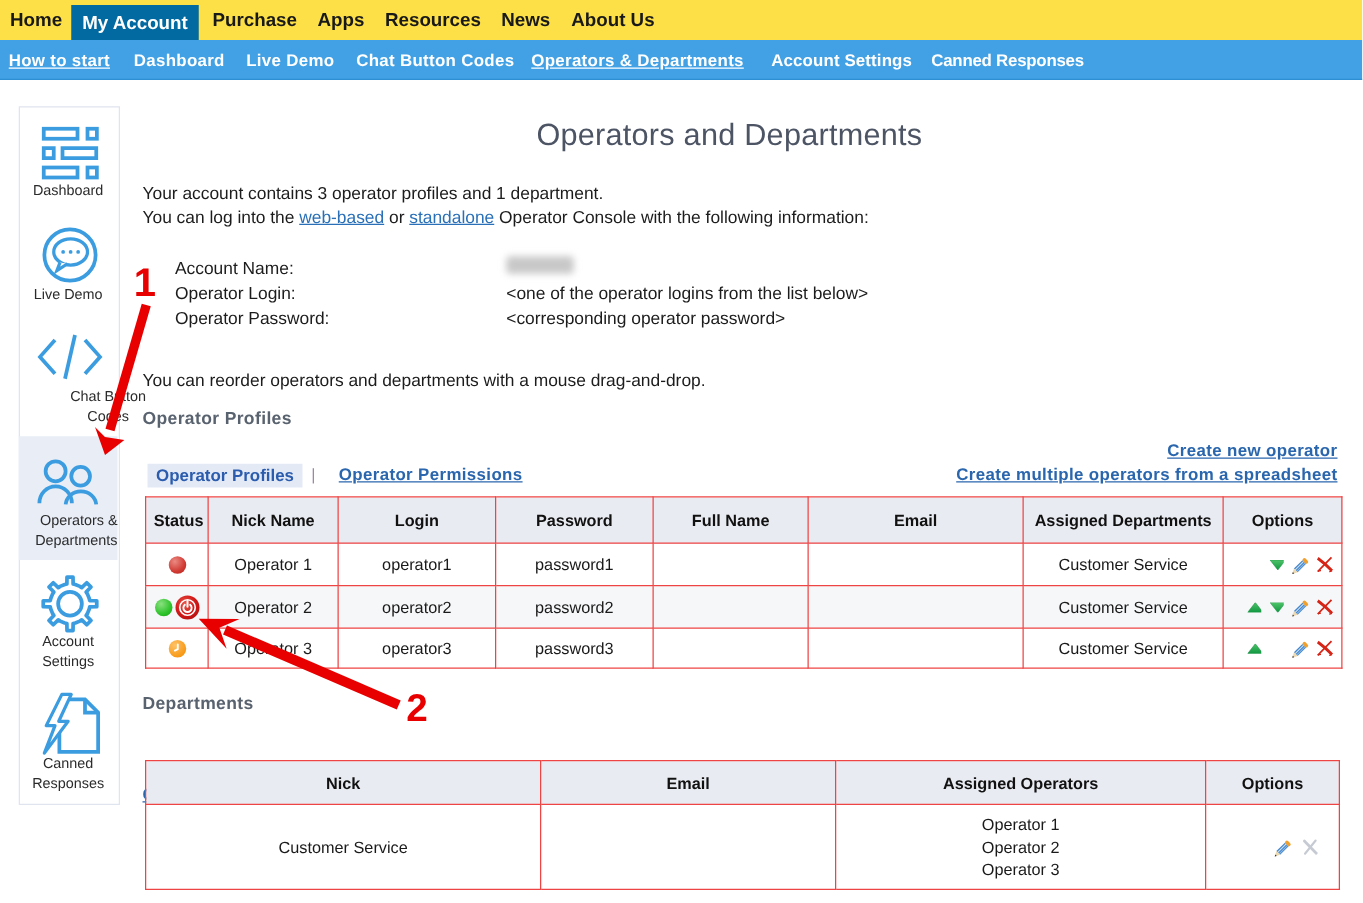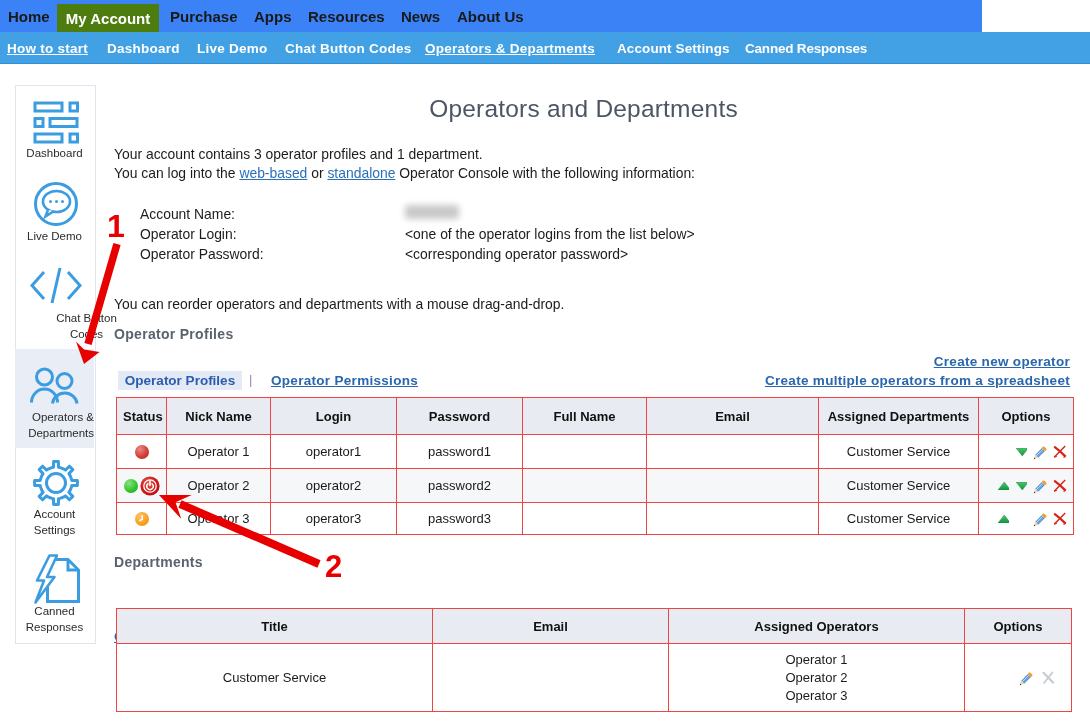--- a/index.html
+++ b/index.html
@@ -1,23 +1,23 @@
 <!DOCTYPE html>
 <html><head>
 <meta charset="utf-8">
 <style>
 * { margin:0; padding:0; box-sizing:border-box; }
 html,body { background:#fff; }
 body { font-family:"Liberation Sans", sans-serif; }
 #page { position:relative; width:1090px; height:722px; overflow:hidden; background:#fff; }
 .abs { position:absolute; }
 
-.topnav { position:absolute; left:0; top:0; width:982px; height:32px; background:#3b82f6; }
+.topnav { position:absolute; left:0; top:0; width:1090px; height:32px; background:#fde047; }
 .topnav .item { position:absolute; top:0; height:32px; line-height:34px; font-size:15px; font-weight:bold; color:#191919; }
-.mytab { position:absolute; left:57px; top:4px; width:102px; height:28px; background:#4d7c0f; color:#fff; text-align:center; font-size:15px; font-weight:bold; line-height:30px; }
+.mytab { position:absolute; left:57px; top:4px; width:102px; height:28px; background:#0369a1; color:#fff; text-align:center; font-size:15px; font-weight:bold; line-height:30px; }
 .bluebar { position:absolute; left:0; top:32px; width:1090px; height:32px; background:#41a1e4; border-bottom:1px solid #2e90d2; }
 .bluebar .item { position:absolute; top:0; height:32px; line-height:33px; font-size:13.5px; letter-spacing:0.25px; font-weight:bold; color:#fff; }
 
 .sidebar { position:absolute; left:15px; top:85px; width:81px; height:559px; background:#fff; border:1px solid #dfe4ef; }
 .sideitem { position:absolute; left:0; width:79px; text-align:center; color:#2b2b2b; font-size:11px; }
 .sideitem.sel { background:#e8edf6; }
 .sidelabel { position:absolute; width:79px; left:0; text-align:center; color:#2b2b2b; font-size:11.5px; line-height:15.5px; }
 h1.title { position:absolute; left:0; top:95px; width:1167px; text-align:center; font-size:24.5px; font-weight:normal; color:#4d5565; letter-spacing:0.2px; }
 .body13 { font-size:13.9px; color:#1c1c1c; }
 a.lnk { color:#2a70b8; text-decoration:underline; }
@@ -222,21 +222,21 @@
 
   <table class="grid abs" style="left:116px; top:608px; width:955px;">
     <colgroup>
       <col style="width:316px">
         <col style="width:236px">
         <col style="width:296px">
         <col style="width:107px">
     </colgroup>
     <tbody>
         <tr style="height:35px;">
-          <th>Title</th>
+          <th>Nick</th>
           <th>Email</th>
           <th>Assigned Operators</th>
           <th>Options</th>
         </tr>
     <tr style="height:68px;">
       <td>Customer Service</td>
           <td></td>
       <td style="line-height:18px;">Operator 1<br>Operator 2<br>Operator 3</td>
       <td>
             <div class="opt" style="height:16px;">

